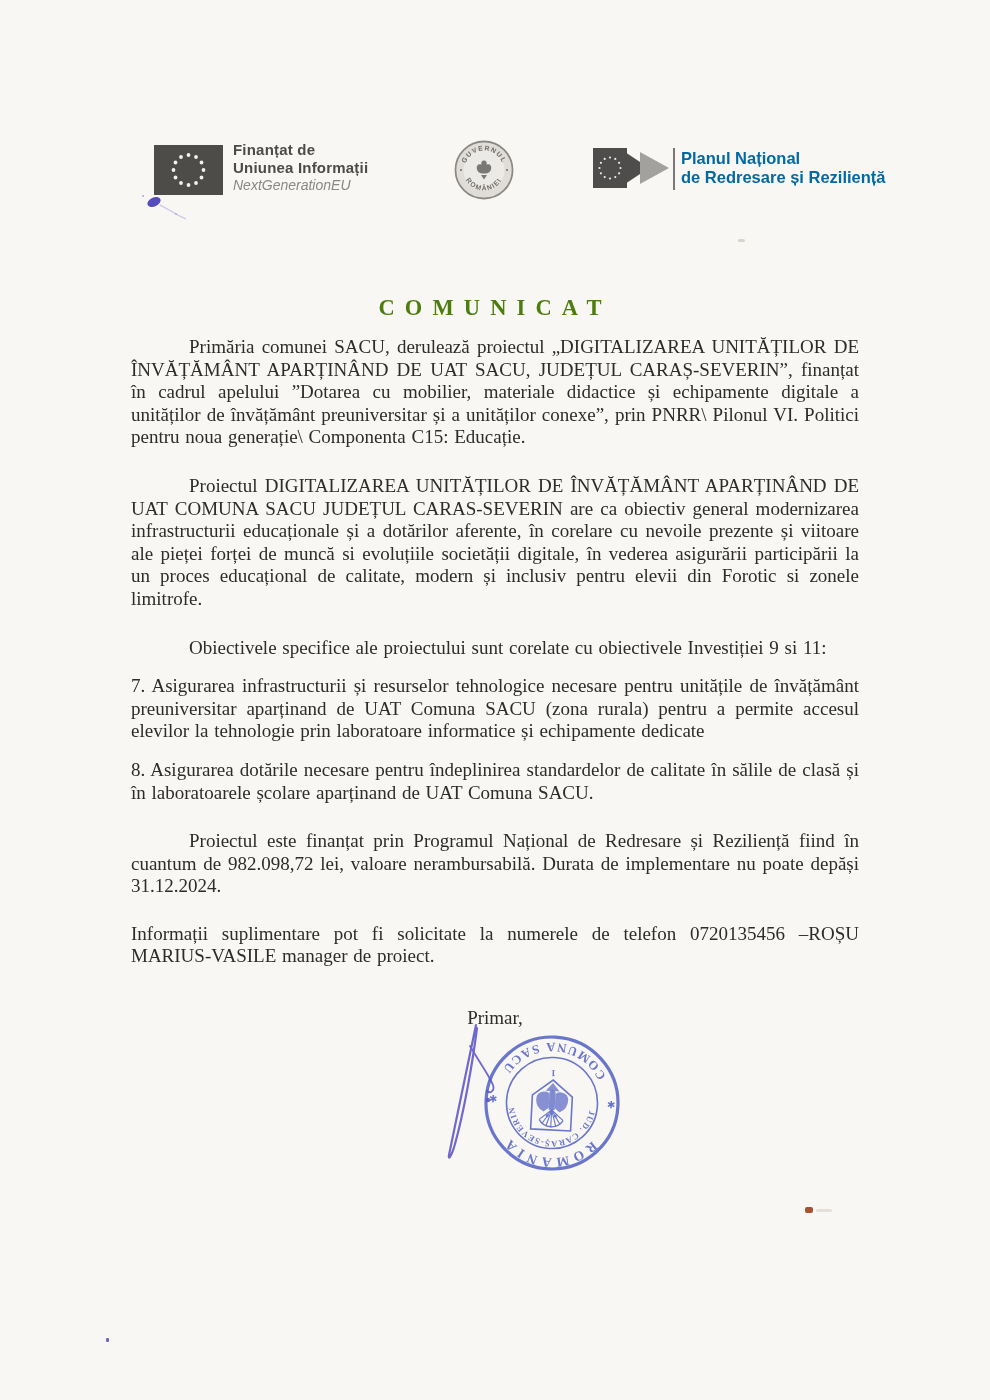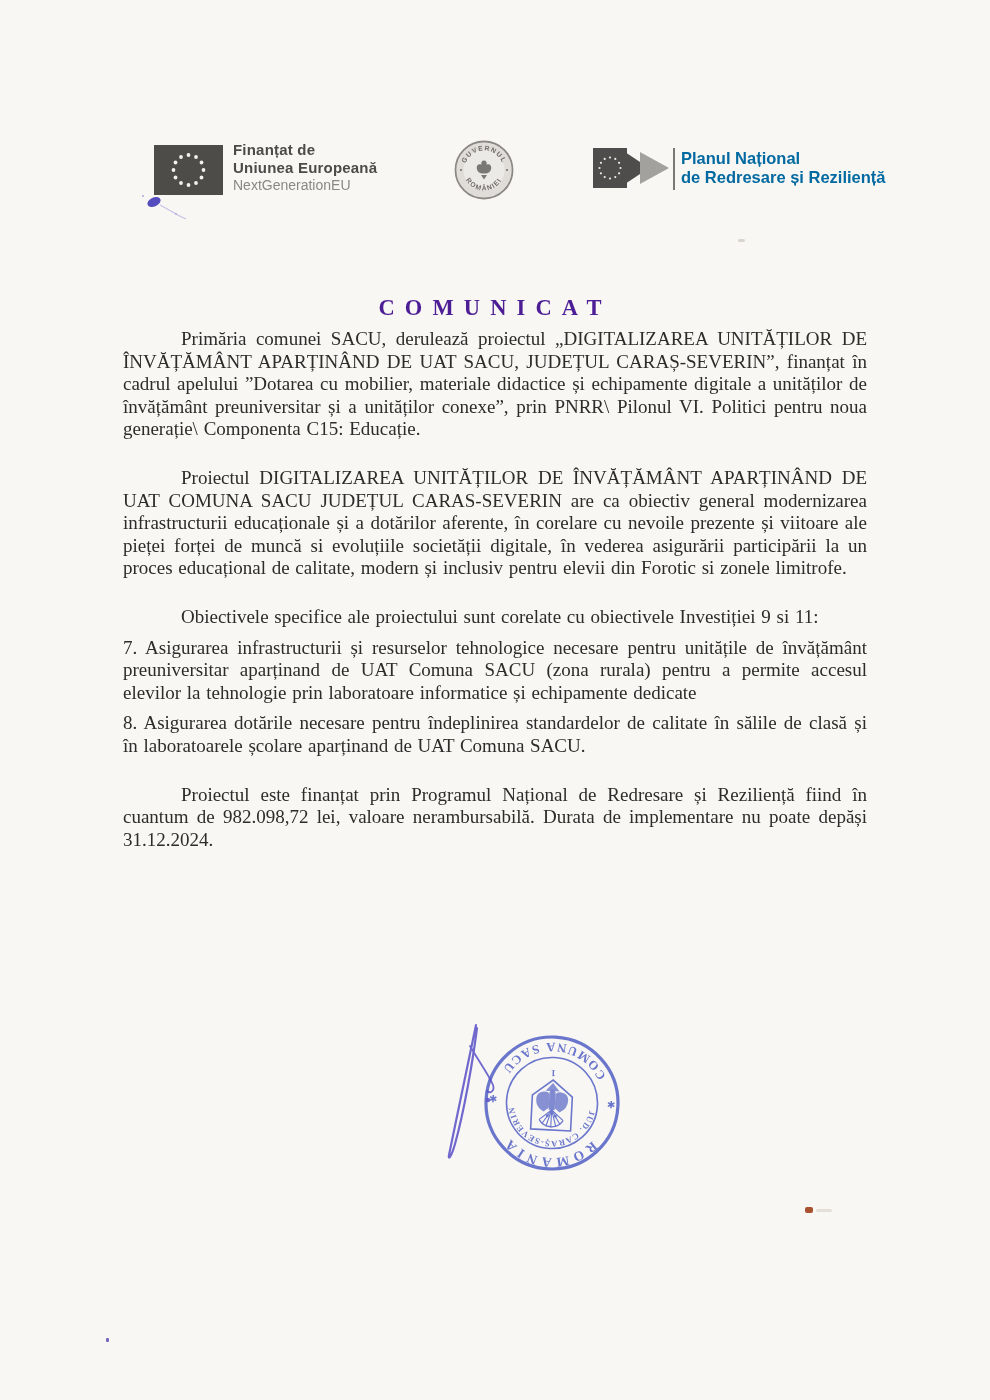--- a/index.html
+++ b/index.html
@@ -8,31 +8,31 @@
     width:990px;height:1400px;
     background:#f8f7f4;
     overflow:hidden;
     font-family:"Liberation Serif", serif;
     color:#2e2c29;
   }
   
   .eu-flag{position:absolute;left:154px;top:145px;width:69px;height:50px;background:#4e4c49;}
   .eu-text{position:absolute;left:233px;top:141px;font-family:"Liberation Sans",sans-serif;}
   .eu-text .l1,.eu-text .l2{font-weight:bold;font-size:15px;line-height:17.5px;color:#4b4b48;letter-spacing:.2px;}
-  .eu-text .l3{font-size:14px;line-height:18px;color:#8a8884;}
+  .eu-text .l3{font-size:14px;line-height:18px;color:#8a8884;font-style:italic;}
   .gov-seal{position:absolute;left:452px;top:138px;width:64px;height:64px;}
   .pnrr-mark{position:absolute;left:593px;top:147px;width:84px;height:44px;}
   .pnrr-text{position:absolute;left:681px;top:149px;font-family:"Liberation Sans",sans-serif;
     font-weight:bold;font-size:16.5px;line-height:18.5px;color:#0369a1;}
   
   .content{position:absolute;left:115px;top:296px;width:760px;text-align:justify;
     font-size:19px;line-height:22.6px;word-spacing:1px;}
   .content h1{font-size:22.5px;line-height:24px;margin:0 0 0;text-align:center;
-    letter-spacing:.45em;font-weight:bold;color:#4c1d95;}
-  .content p{margin:8px;}
+    letter-spacing:.45em;font-weight:bold;color:#4d7c0f;}
+  .content p{margin:16px;}
   .indent{text-indent:58px;}
   .mt26{margin-top:26px !important;}
   .mt25{margin-top:25px !important;}
   .sig{margin-top:38px;text-align:center;line-height:24px;}
   
   .stamp-wrap{position:absolute;left:432px;top:1012px;width:240px;height:170px;}
   .ink-blot{position:absolute;left:140px;top:190px;width:60px;height:36px;}
   .red-mark{position:absolute;left:805px;top:1207px;width:8px;height:6px;border-radius:2px;background:#a8512f;}
   .red-smear{position:absolute;left:816px;top:1209px;width:16px;height:3px;border-radius:2px;background:#d9cfc6;opacity:.6;}
   .purple-speck{position:absolute;left:106px;top:1338px;width:3px;height:4px;background:#5b50b0;border-radius:1px;opacity:.85;}
@@ -58,21 +58,21 @@
             <circle cx="21.5" cy="17.5" r="1.9"></circle>
           <circle cx="27" cy="12" r="1.9"></circle>
             <circle cx="34.5" cy="10" r="1.9"></circle>
           <circle cx="42" cy="12" r="1.9"></circle>
             <circle cx="47.5" cy="17.5" r="1.9"></circle>
         </g>
       </svg>
     </div>
     <div class="eu-text">
       <div class="l1">Finanțat de</div>
-      <div class="l2">Uniunea Europeană</div>
+      <div class="l2">Uniunea Informații</div>
       <div class="l3">NextGenerationEU</div>
     </div>
 
     <div class="gov-seal">
       <svg width="64" height="64" viewBox="0 0 64 64">
         <circle cx="32" cy="32" r="28.5" fill="#eceae6" stroke="#8b8985" stroke-width="1.8"></circle>
         <circle cx="32" cy="32" r="24" fill="none" stroke="#b5b3ae" stroke-width="7" opacity="0.22"></circle>
         <defs>
           <path id="govTop" d="M 12.5 32 A 19.5 19.5 0 0 1 51.5 32"></path>
           <path id="govBot" d="M 11.5 32 A 20.5 20.5 0 0 0 52.5 32"></path>
@@ -121,21 +121,23 @@
   </div>
 
   <div class="content">
     <h1>COMUNICAT</h1>
     <p class="indent">Primăria comunei SACU, derulează proiectul „DIGITALIZAREA UNITĂȚILOR DE ÎNVĂȚĂMÂNT APARȚINÂND DE UAT SACU, JUDEȚUL CARAȘ-SEVERIN”, finanțat în cadrul apelului ”Dotarea cu mobilier, materiale didactice și echipamente digitale a unităților de învățământ preuniversitar și a unităților conexe”, prin PNRR\ Pilonul VI. Politici pentru noua generație\ Componenta C15: Educație.</p>
     <p class="indent mt26">Proiectul DIGITALIZAREA UNITĂȚILOR DE ÎNVĂȚĂMÂNT APARȚINÂND DE UAT COMUNA SACU JUDEȚUL CARAS-SEVERIN are ca obiectiv general modernizarea infrastructurii educaționale și a dotărilor aferente, în corelare cu nevoile prezente și viitoare ale pieței forței de muncă si evoluțiile societății digitale, în vederea asigurării participării la un proces educațional de calitate, modern și inclusiv pentru elevii din Forotic si zonele limitrofe.</p>
     <p class="indent mt26">Obiectivele specifice ale proiectului sunt corelate cu obiectivele Investiției 9 si 11:</p>
     <p>7. Asigurarea infrastructurii și resurselor tehnologice necesare pentru unitățile de învățământ preuniversitar aparținand de UAT Comuna SACU (zona rurala) pentru a permite accesul elevilor la tehnologie prin laboratoare informatice și echipamente dedicate</p>
     <p>8. Asigurarea dotările necesare pentru îndeplinirea standardelor de calitate în sălile de clasă și în laboratoarele școlare aparținand de UAT Comuna SACU.</p>
     <p class="indent mt26">Proiectul este finanțat prin Programul Național de Redresare și Reziliență fiind în cuantum de 982.098,72 lei, valoare nerambursabilă. Durata de implementare nu poate depăși 31.12.2024.</p>
+    <p class="mt25">Informații suplimentare pot fi solicitate la numerele de telefon 0720135456 –ROȘU MARIUS-VASILE manager de proiect.</p>
     <div class="sig">
+      <div>Primar,</div>
     </div>
   </div>
 
   <div class="stamp-wrap">
     <svg width="240" height="170" viewBox="0 0 240 170">
       <defs>
         <path id="arcOT" d="M 65 91 A 55 55 0 0 1 175 91"></path>
         <path id="arcOB" d="M 60 91 A 60 60 0 0 0 180 91"></path>
         <path id="arcIT" d="M 82 91 A 38 38 0 0 1 158 91"></path>
       </defs>

